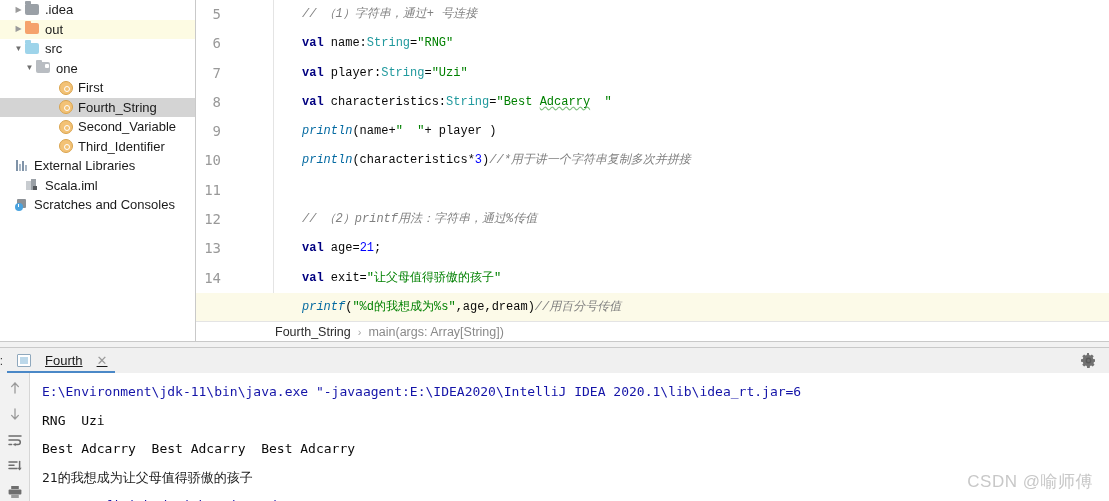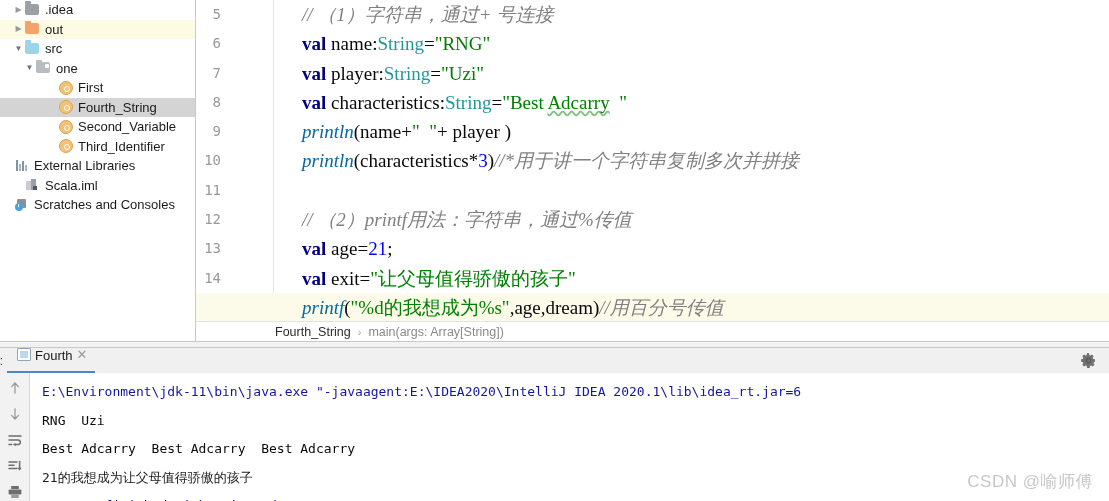--- a/index.html
+++ b/index.html
@@ -98,22 +98,22 @@
     width: 13px; height: 13px;
   }
   .foldmark svg { display:block; }
 
   #code {
     position: absolute; left: 78px; top: 0; right: 0; height: 320px;
     padding-left: 28px;
   }
   .cline {
     height: 29.3px; line-height: 29.3px;
-    font-family: Liberation Serif, serif;
-    font-size: 19px;
+    font-family: Liberation Mono, monospace;
+    font-size: 12px;
     white-space: pre;
     color: #080808;
   }
   .cline.cur { background: #fcfae8; margin-left:-106px; padding-left:106px; }
   .kw   { color: #000080; font-weight: bold; }
   .typ  { color: #20999d; }
   .str  { color: #008000; }
   .num  { color: #0000ff; }
   .cmt  { color: #808080; font-style: italic; }
   .fn   { color: #0369a1; font-style: italic; }
@@ -148,23 +148,23 @@
     position: absolute; left: 0; top: 0; width: 1109px; height: 25px;
     background: #f0f0f0;
     display: flex; align-items: center;
   }
   #runlabel {
     font-size: 12px; color: #3c3c3c;
     margin-left: -7px; width: 14px; overflow: hidden; white-space: nowrap;
   }
   #runtab {
     position: relative;
-    display: flex; align-items: flex-start; gap: 4px;
+    display: flex; align-items: center; gap: 14px;
     height: 25px; padding: 0 8px 0 10px;
-    font-size: 13px; color: #1a1a1a;
+    font-size: 13px; color: #1a1a1a; text-decoration: underline;
   }
   #runtab::after {
     content:""; position:absolute; left:0; right:0; bottom:0; height:2px; background:#4a88c7;
   }
   .tabico { width: 14px; height: 13px; border: 1.6px solid #8fa8bd; border-radius: 1px;
             background:#ffffff; position: relative; }
   .tabico::after { content:""; position:absolute; left:1.6px; top:1.6px; right:1.6px; bottom:1.6px;
             background:#bcd8ea; }
   .tabclose { color:#9a9a9a; font-size:13px; line-height:1; }
   #gear {

